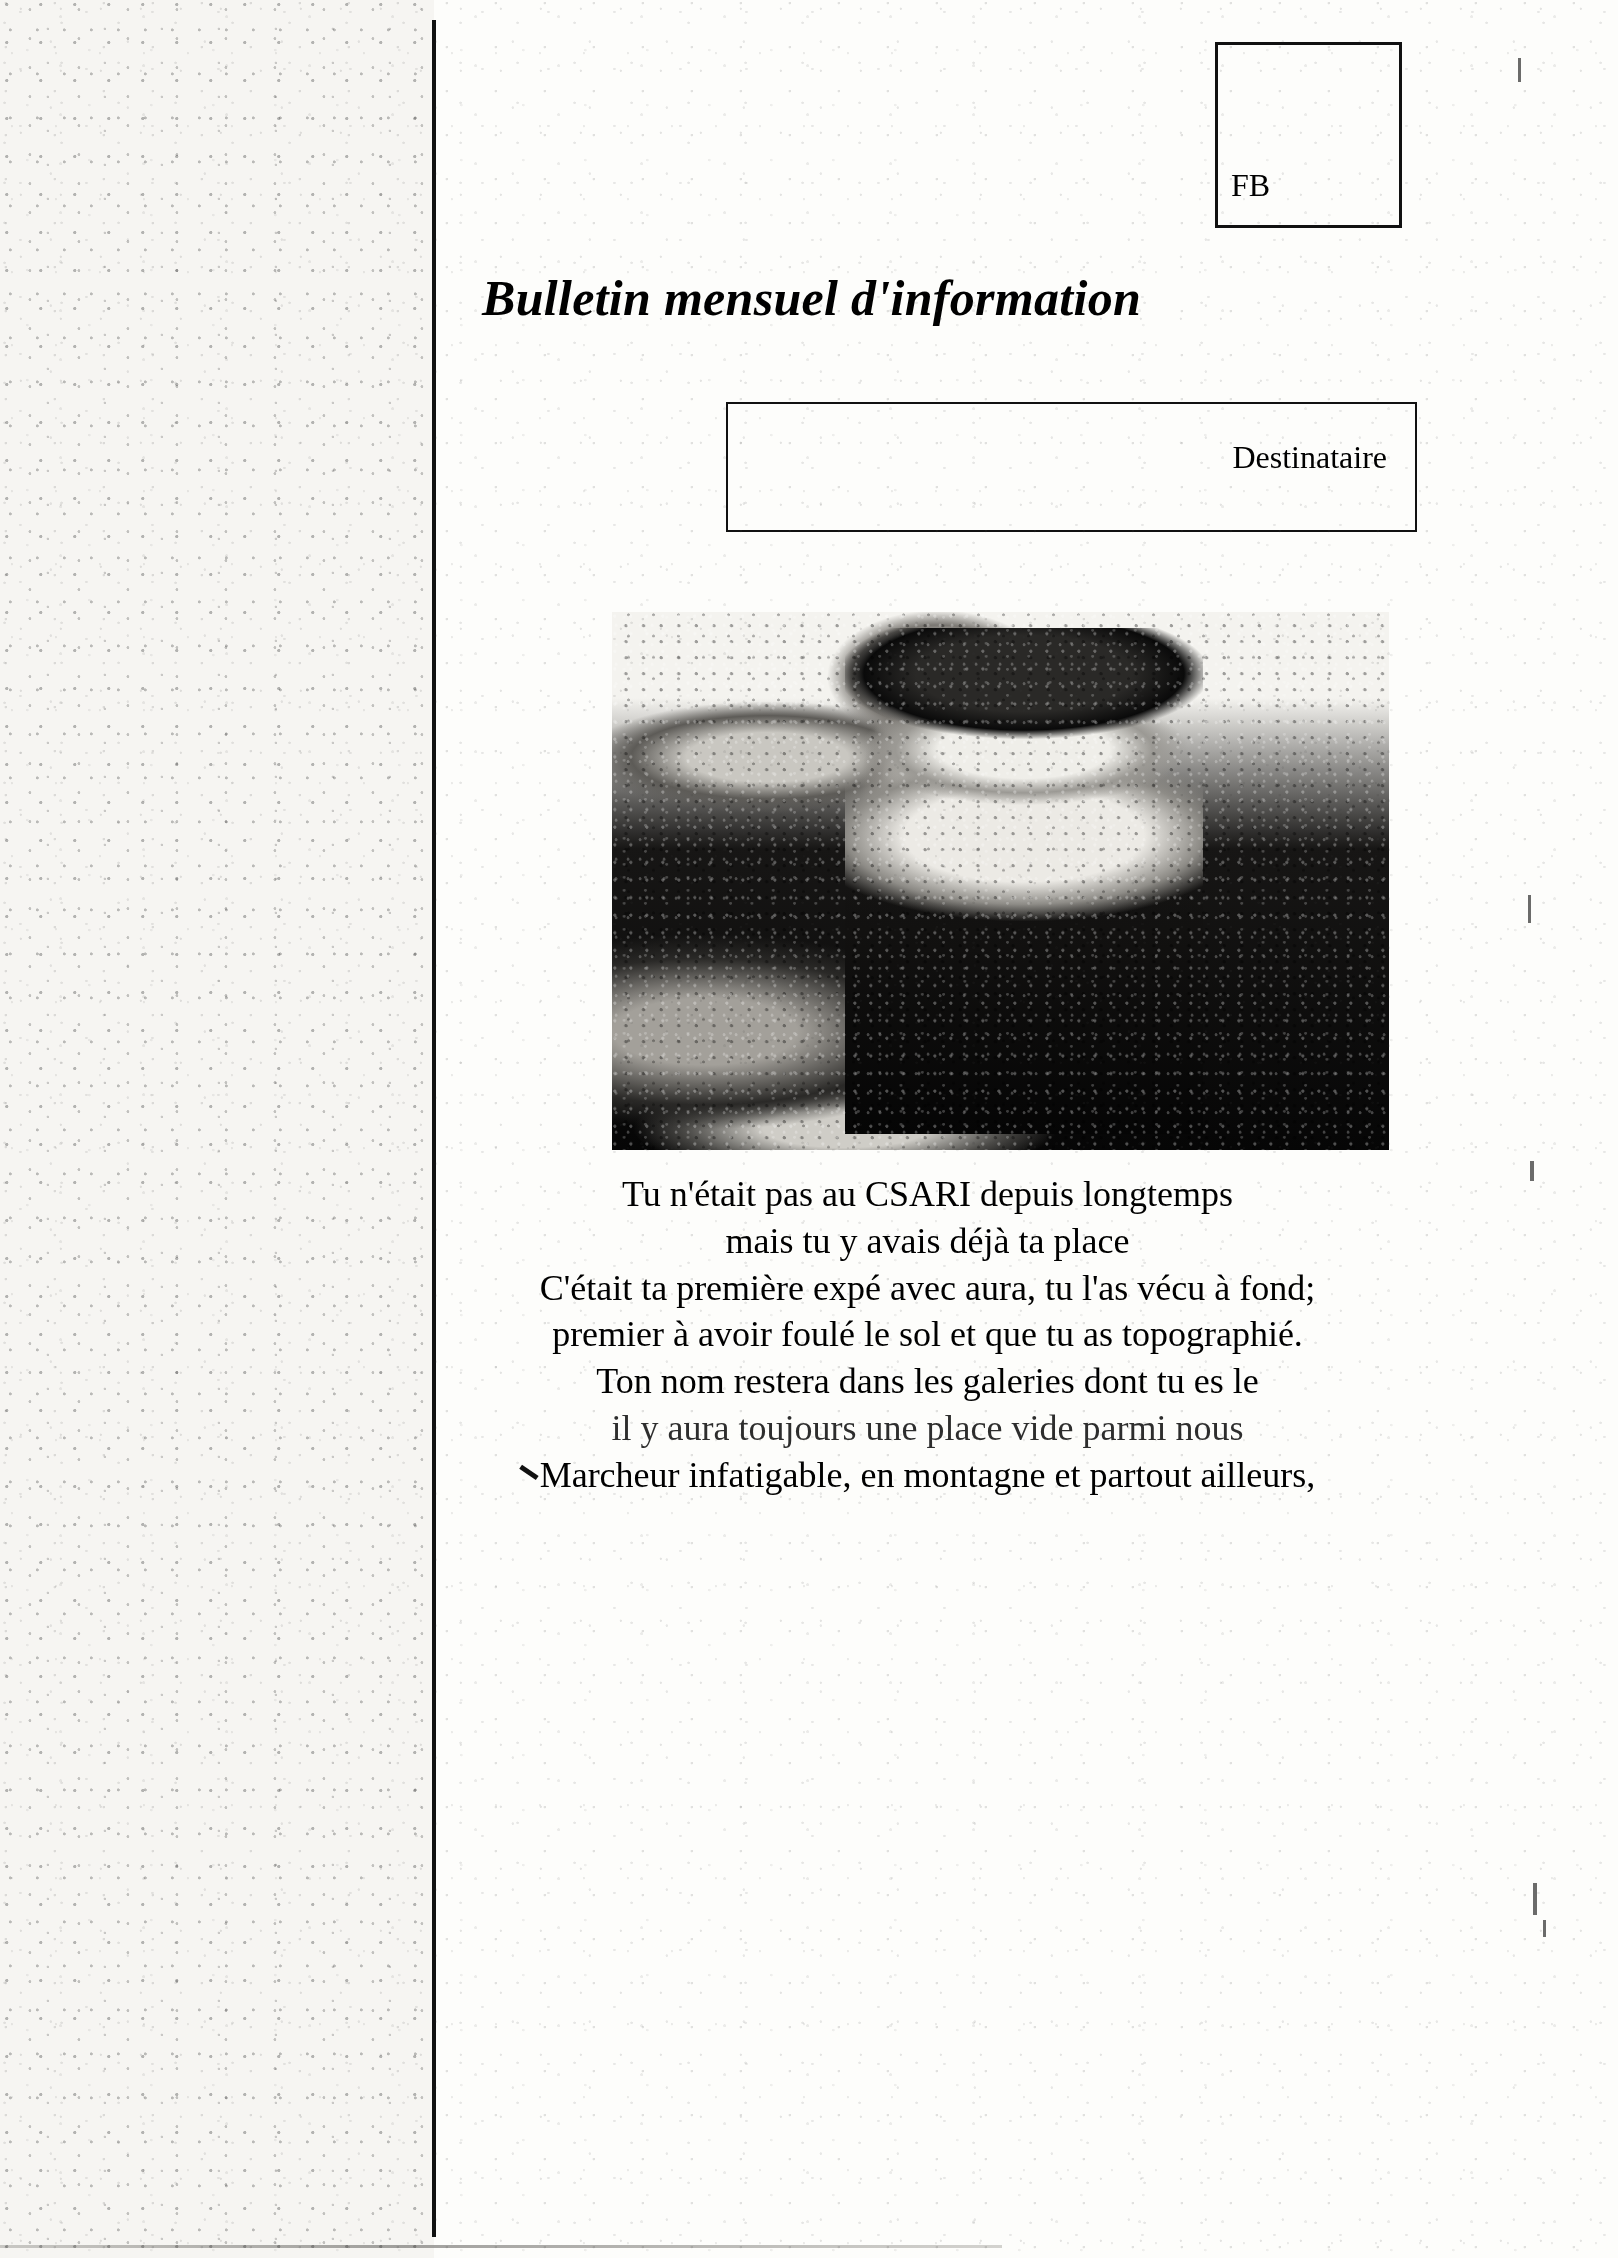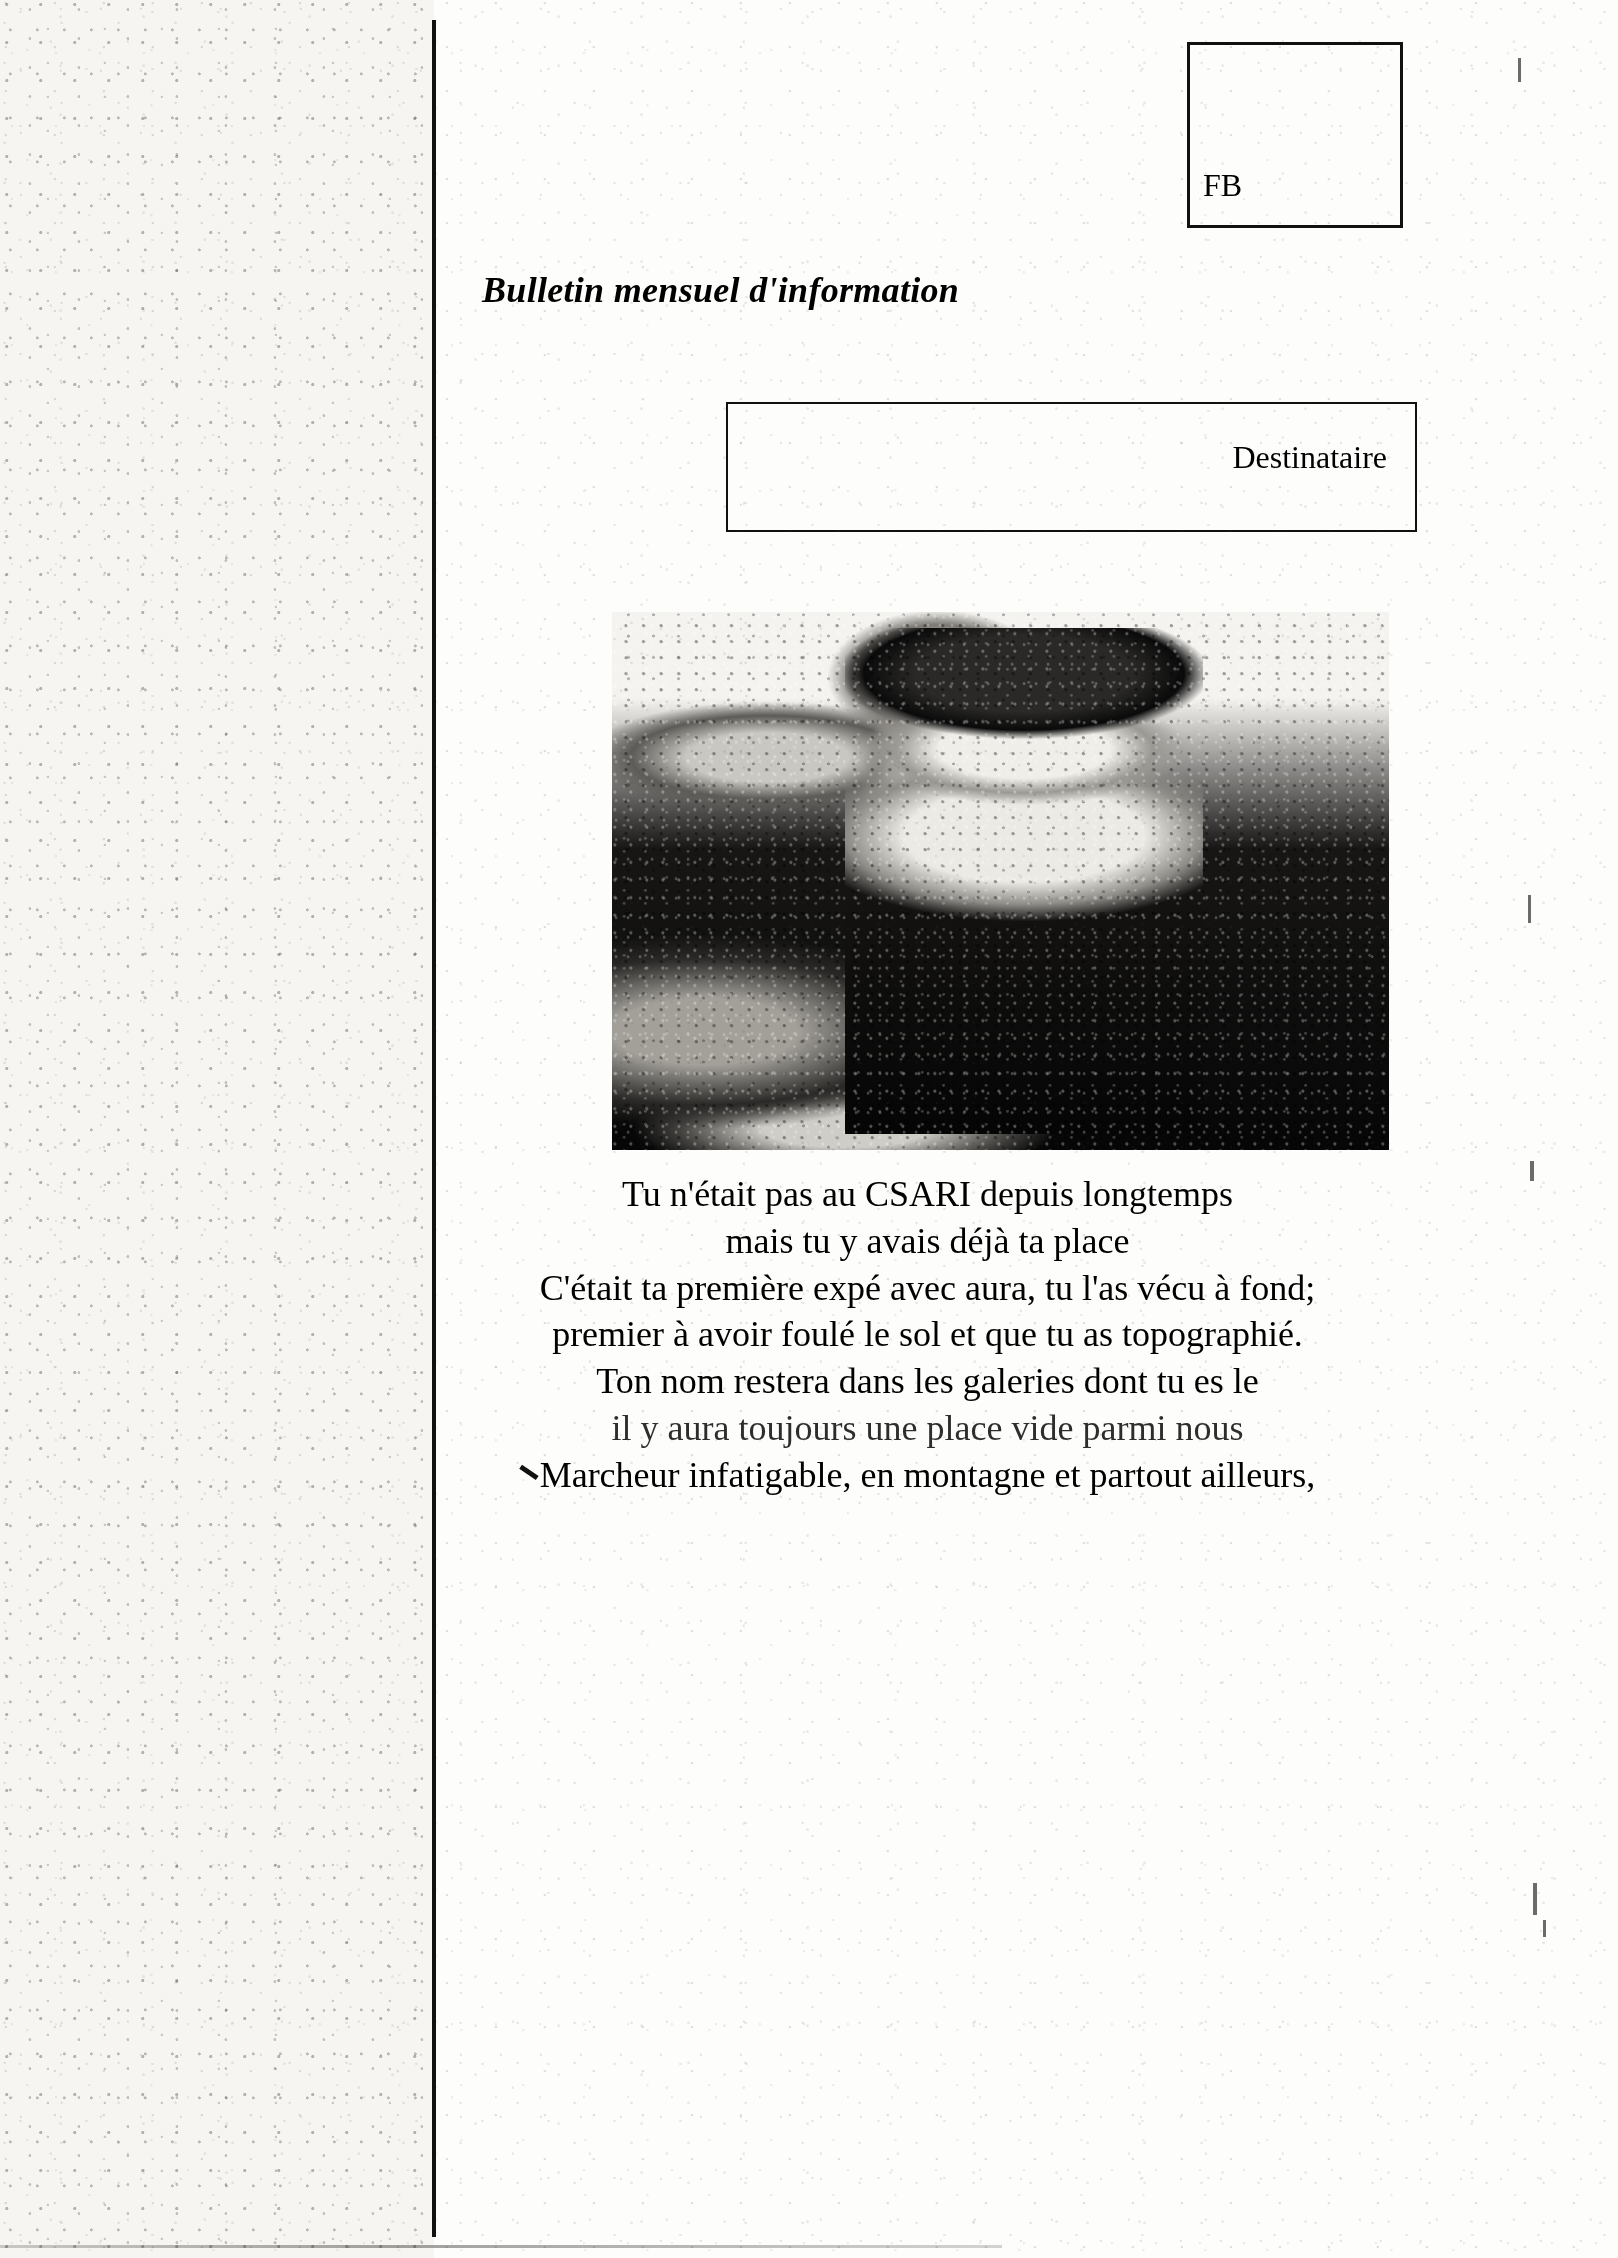--- a/index.html
+++ b/index.html
@@ -121,28 +121,28 @@
   }
   .info-block .lbl { font-weight: bold; }
   .info-block .val { padding-left: 33px; }
 
   
   .bulletin-line {
     position: absolute;
     left: 482px; top: 269px;
     font-style: italic;
     font-weight: bold;
-    font-size: 36px;
+    font-size: 50px;
     letter-spacing: 0.3px;
   }
 
   .fb-box {
     position: absolute;
-    left: 1187px; top: 42px;
-    width: 216px; height: 186px;
+    left: 1215px; top: 42px;
+    width: 187px; height: 186px;
     border: 3.7px solid #111;
     box-sizing: border-box;
   }
   .fb-box .fb-label {
     position: absolute;
     left: 13px; top: 122px;
     font-size: 32px;
   }
 
   .dest-box {

